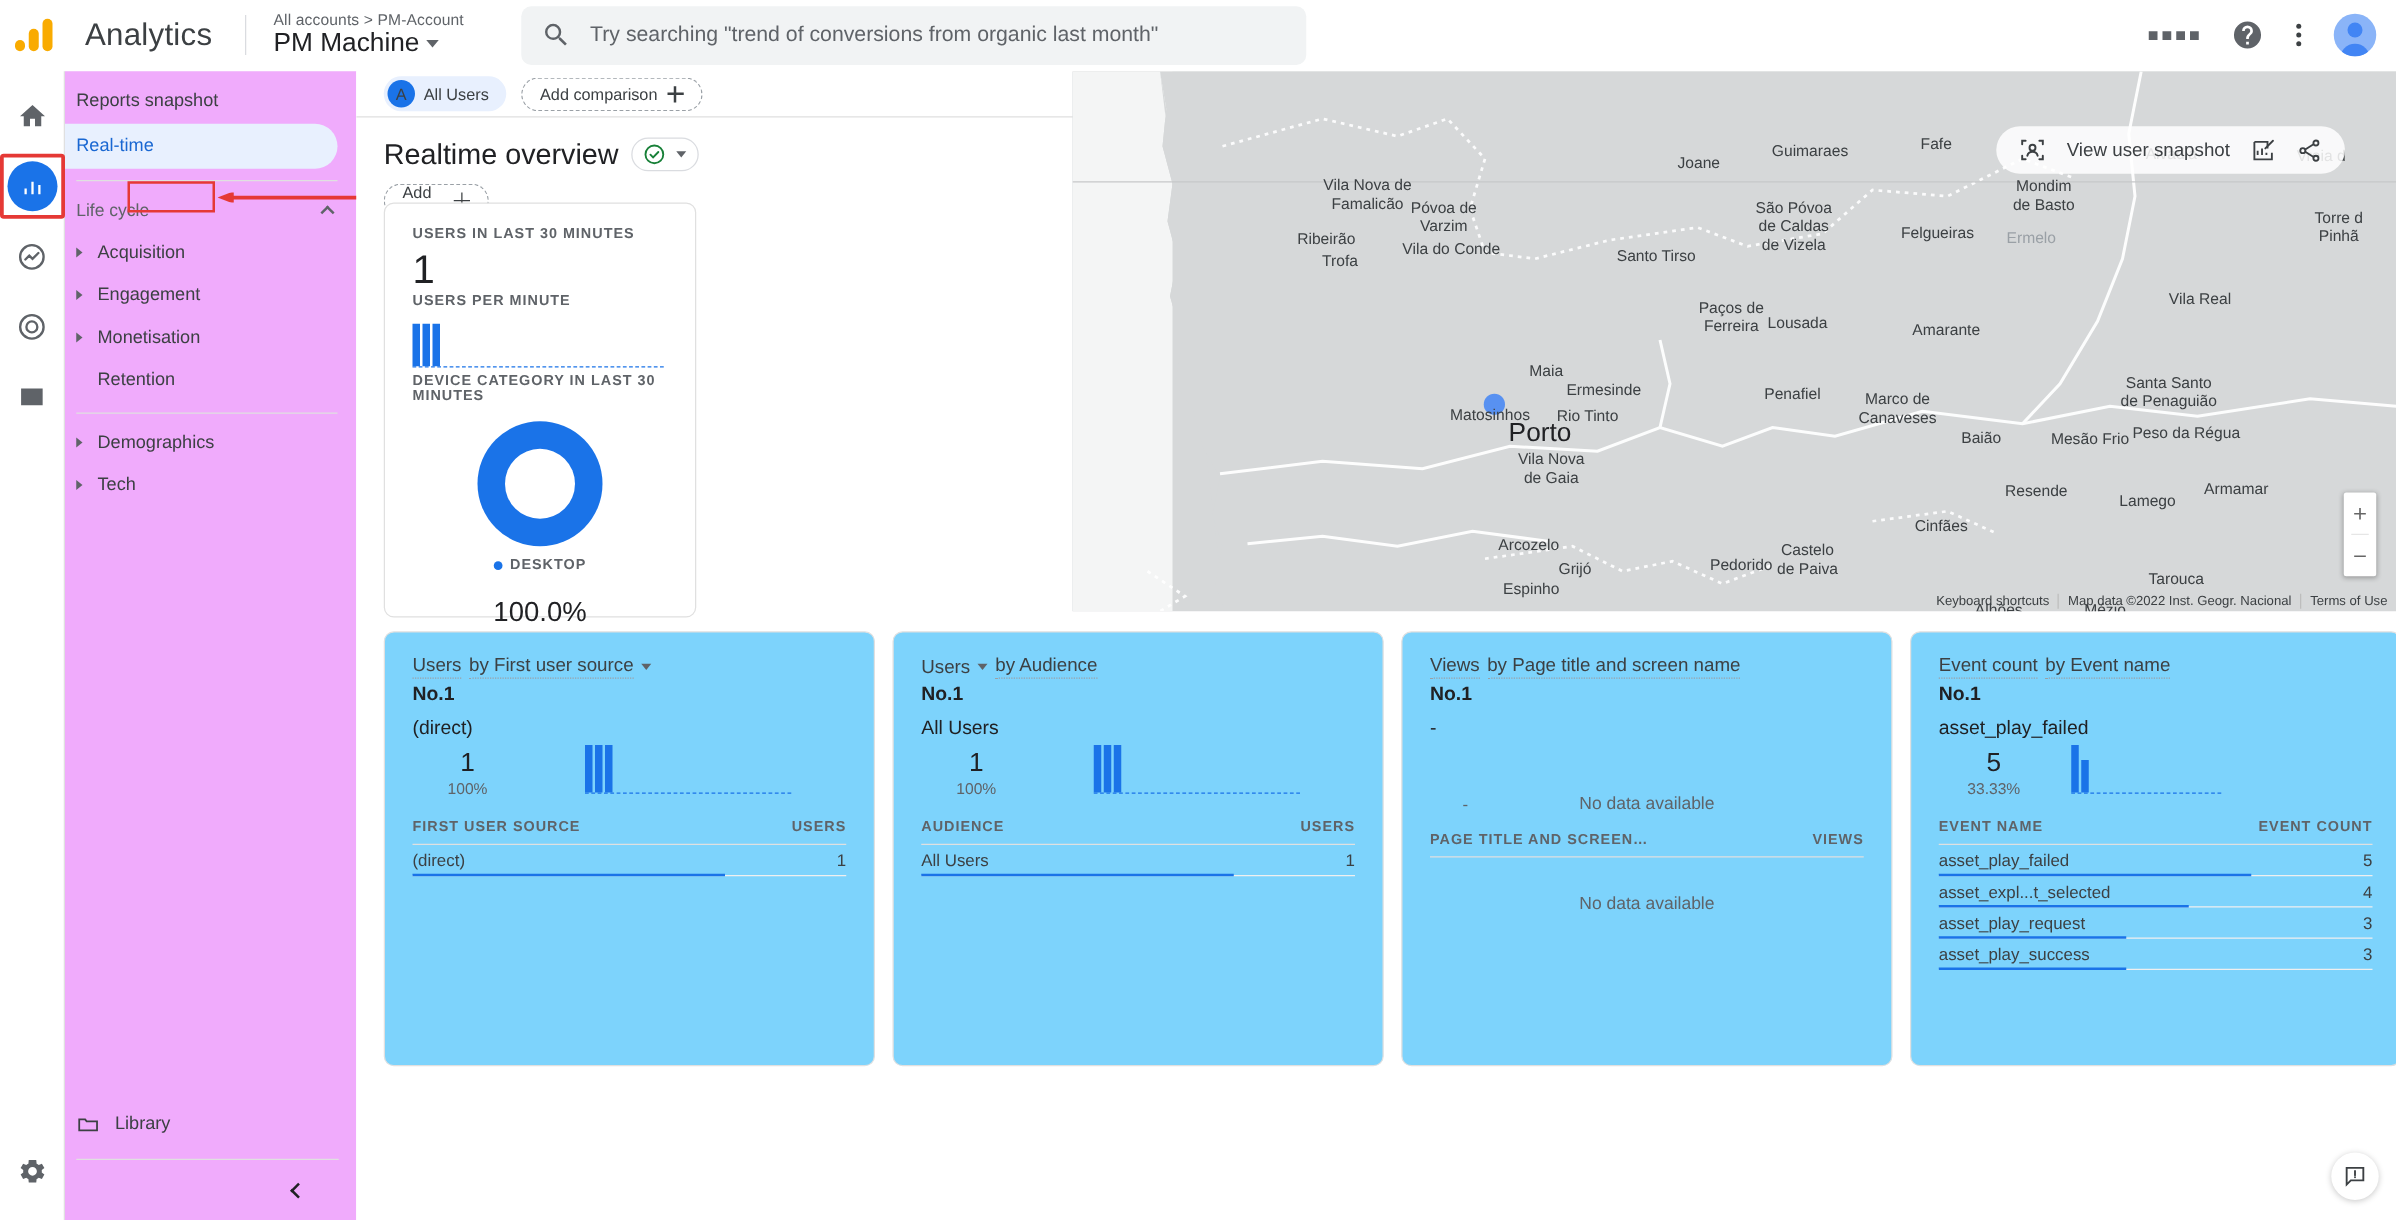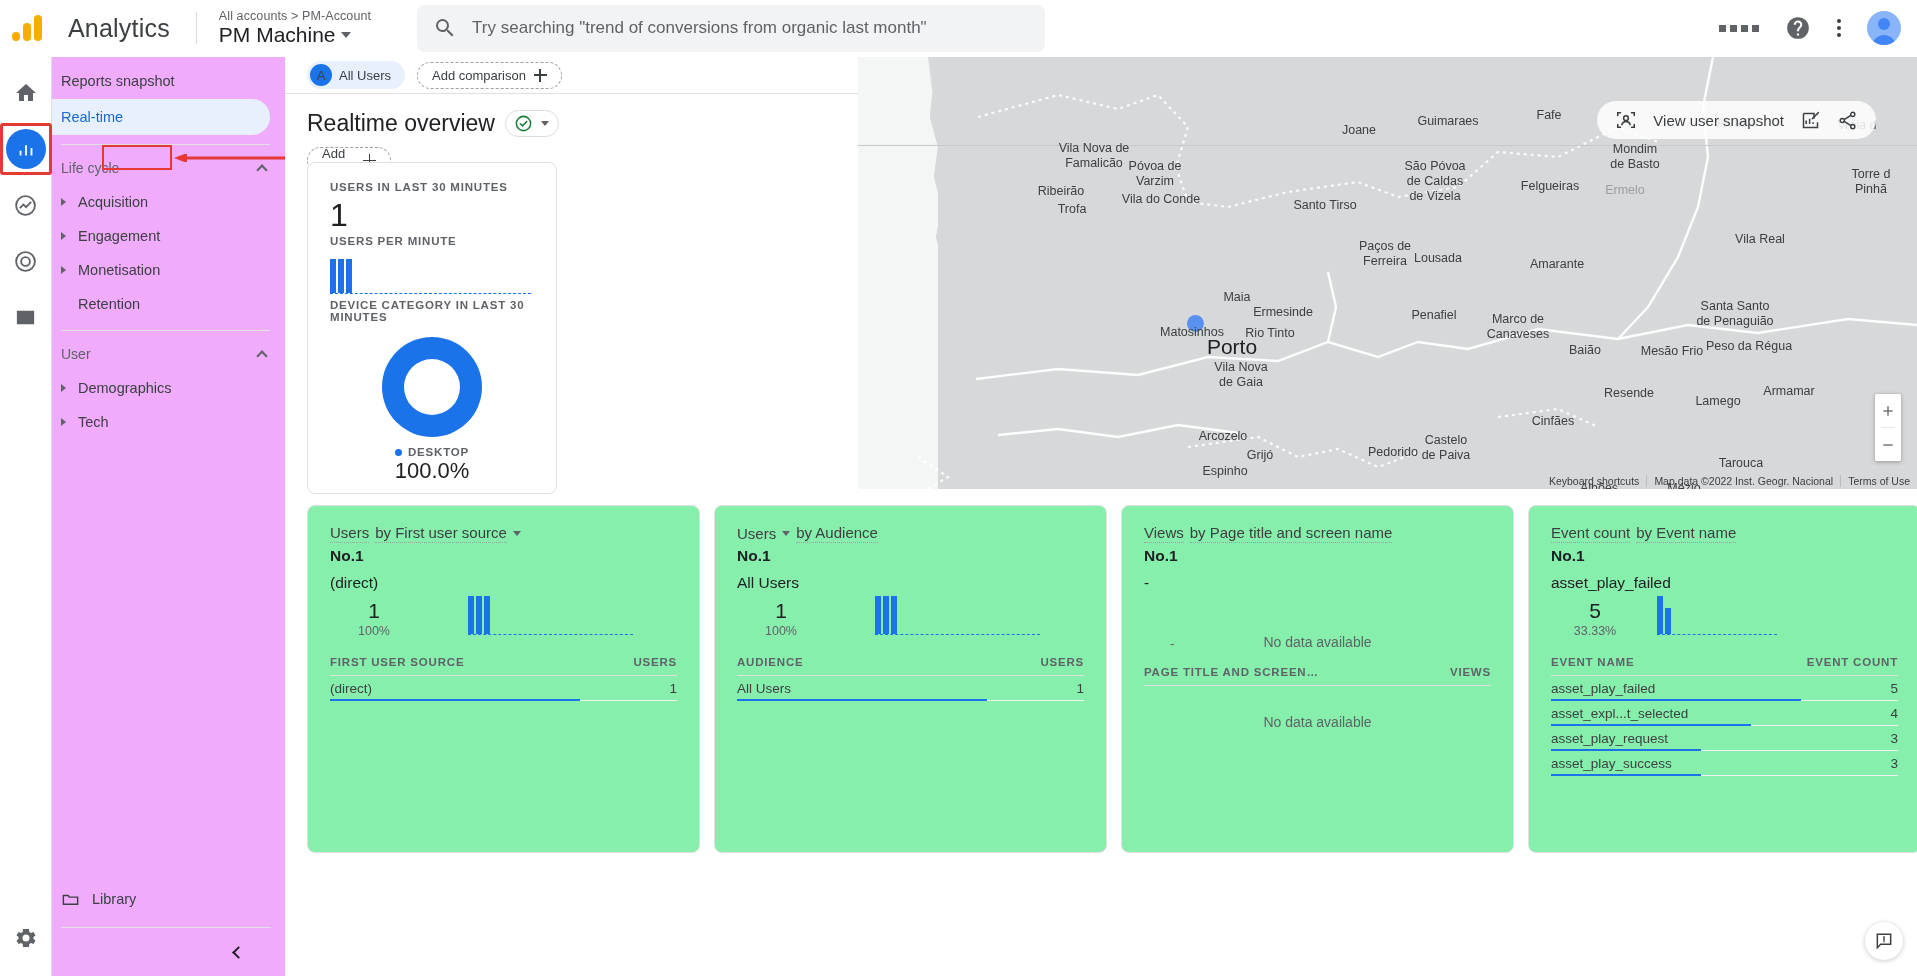--- a/index.html
+++ b/index.html
@@ -153,21 +153,21 @@
   .spark .bar { position:absolute; bottom:6px; width:6px; background:#1a73e8; }
   .spark .axis { position:absolute; bottom:5px; left:0; width:201px; height:0;
                  border-bottom:1.5px dashed #1a73e8; }
   .donut-wrap { margin-top:14px; display:flex; flex-direction:column; align-items:center; }
   .donut { width:100px;height:100px;border-radius:50%;background:#1a73e8;
            display:flex;align-items:center;justify-content:center; }
   .donut-hole { width:56px;height:56px;border-radius:50%;background:#fff; }
   .legend { display:flex; align-items:center; gap:6px; margin-top:9px; }
   .legend-dot { width:7px;height:7px;border-radius:50%;background:#1a73e8; }
   .legend-lbl { font-size:11.5px; letter-spacing:.8px; color:#5f6368; font-weight:bold;}
-  .pct { font-size:22px; color:#202124; margin-top:0; }
+  .pct { font-size:22px; color:#202124; margin-top:19px; }
 
   
   .map {
     position:absolute; left:573px; top:0; width:1059px; height:432px;
     background:#d6d8d9; overflow:hidden;
   }
   .sea { position:absolute; left:0; top:0; width:80px; height:432px; background:#f4f5f5; }
   .mlabel { position:absolute; font-size:12.5px; color:#3c4043; white-space:nowrap;
             text-align:center; transform:translateX(-50%); line-height:1.18; }
   .mlabel.big { font-size:21px; color:#202124; font-weight:400; }
@@ -183,21 +183,21 @@
   .zoomctl div { height:33px; display:flex; align-items:center; justify-content:center; cursor:pointer; color:#666; }
   .zoomctl .sep { height:1px; background:#e6e6e6; margin:0 6px; }
   .mapattr { position:absolute; bottom:0; right:0; display:flex; align-items:center; height:16px;
              font-size:10.5px; color:#3c4043; gap:0; background:rgba(255,255,255,.0); }
   .mapattr span { padding:0 7px; border-left:1px solid #bdbdbd; }
   .mapattr span:first-child { border-left:0; }
   .maphline { position:absolute; left:0; width:1059px; height:1px; background:#c6c8c9; }
 
   
   .cards { position:absolute; left:22px; top:448px; display:flex; gap:14px; }
-  .card { width: 393px; height: 348px; background:#86efac; border:1px solid #e0e0e0;
+  .card { width: 393px; height: 348px; background:#7dd3fc; border:1px solid #e0e0e0;
           border-radius:8px; padding:18px 22px 0 22px; position:relative; }
   .card-title { font-size:15px; color:#3c4043; display:flex; align-items:center; gap:6px; }
   .dotted { border-bottom:1.5px dotted #9aa0a6; padding-bottom:1px; }
   .no1row { margin-top:4px; font-size:15.5px; color:#202124; display:flex; gap:9px;flex-direction:column; }
   .no1row b { font-weight:bold; }
   .metric-row { display:flex; align-items:flex-end; margin-top:4px; }
   .metric-left { width:88px; text-align:center; }
   .metric-val { font-size:21px; color:#202124; }
   .metric-pct { font-size:12.5px; color:#5f6368; margin-top:1px; }
   .mini-spark { position:relative; height:42px; flex:1; }
@@ -335,24 +335,20 @@
       <span class="tri"></span>
       <span>Monetisation</span>
     </div>
     <div class="nav-sub">
       <span class="tri-spacer"></span>
       <span>Retention</span>
     </div>
 
     <div class="nav-sep"></div>
 
-    <div class="nav-group">
-      <span>User</span>
-      <span class="chev-up"></span>
-    </div>
     <div class="nav-sub">
       <span class="tri"></span>
       <span>Demographics</span>
     </div>
     <div class="nav-sub">
       <span class="tri"></span>
       <span>Tech</span>
     </div>
 
     <div class="nav-bottom">

